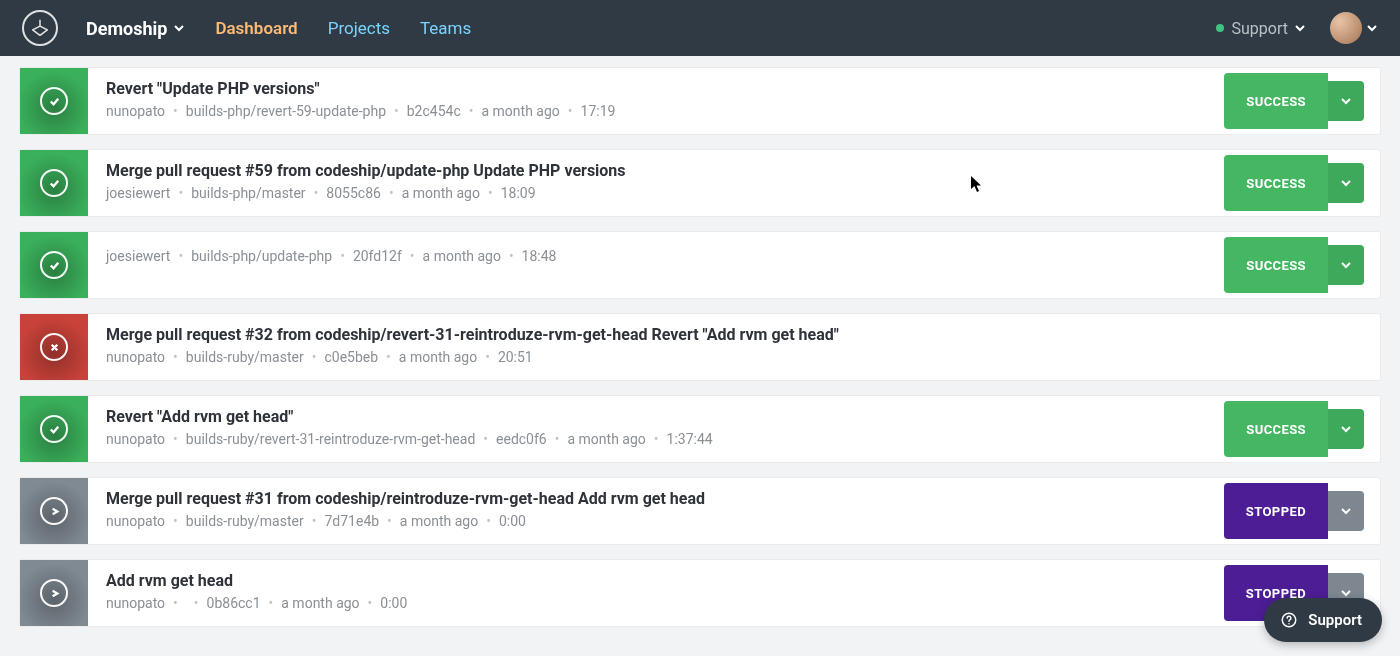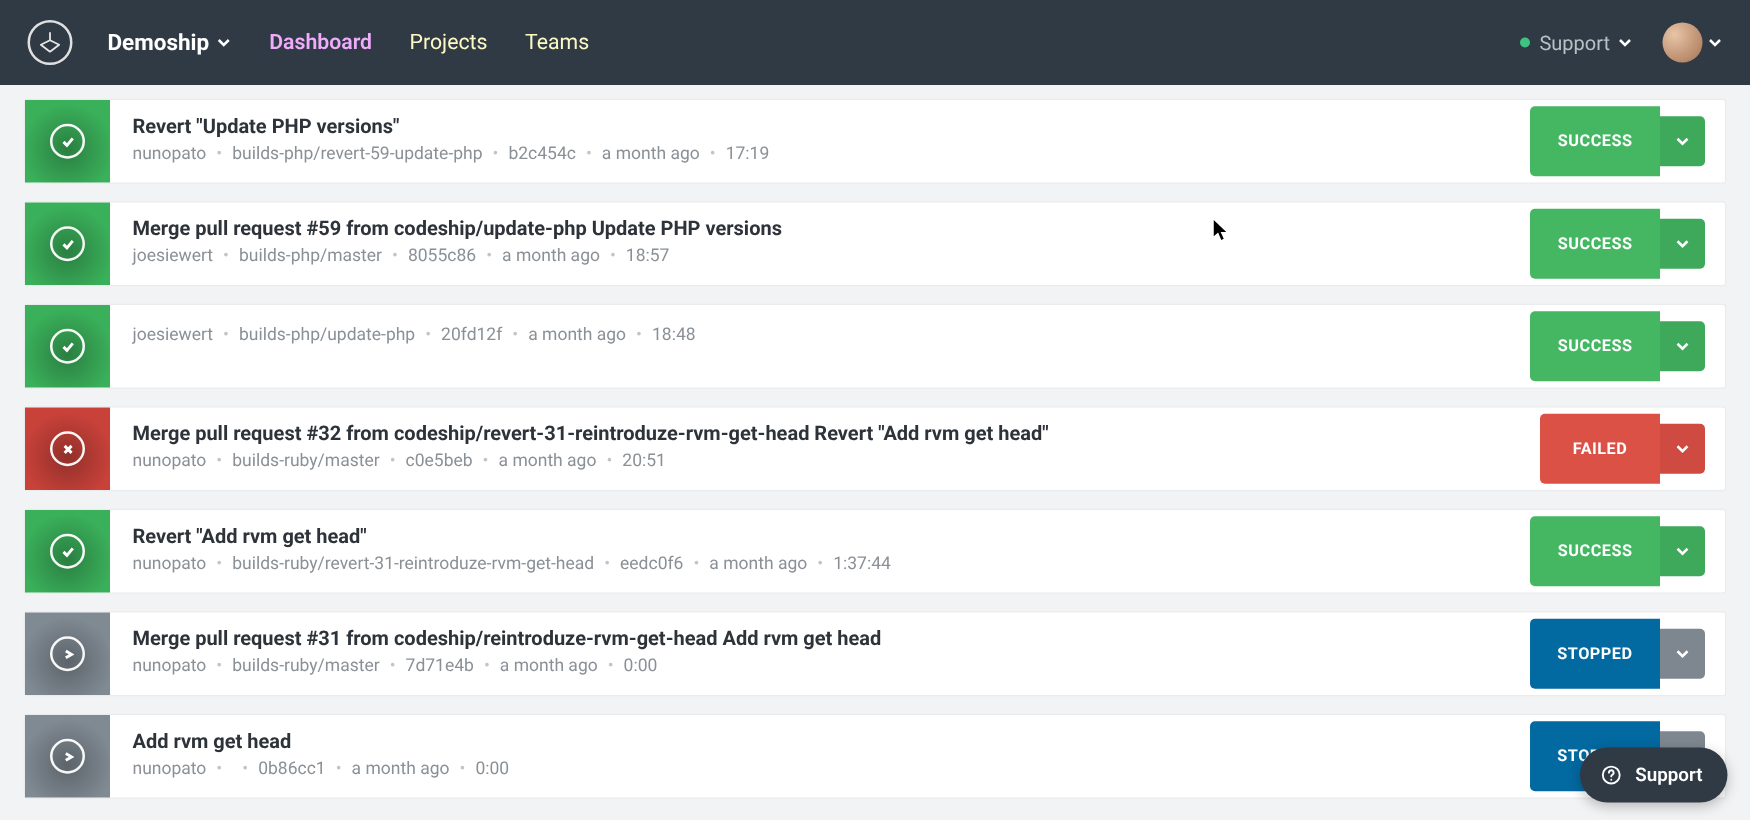--- a/index.html
+++ b/index.html
@@ -1,24 +1,24 @@
 <!DOCTYPE html>
 <html><head>
 <meta charset="utf-8">
 <style>
   * { margin: 0; padding: 0; box-sizing: border-box; }
   html, body { width: 1400px; height: 656px; font-family: -apple-system, BlinkMacSystemFont, "Segoe UI", Roboto, "Helvetica Neue", Arial, sans-serif; background: #f2f3f4; overflow: hidden; }
   
-  .topnav { height: 68px; background: #2f3a44; display: flex; align-items: center; padding: 0 22px; color: #ccc; }
+  .topnav { height: 56px; background: #2f3a44; display: flex; align-items: center; padding: 0 22px; color: #ccc; }
   .logo-circ { width: 36px; height: 36px; border: 2px solid #e0e0e0; border-radius: 50%; display: flex; align-items: center; justify-content: center; margin-right: 28px; }
   .logo-circ svg { width: 22px; height: 22px; }
   .org-name { font-size: 18px; font-weight: 700; color: #fff; margin-right: 6px; }
   .chev { margin-right: 30px; display:inline-flex; }
-  .navlink { font-size: 17px; color: #fef9c3; margin-right: 30px; cursor: pointer; }
-  .navlink.active { color: #f0abfc; font-weight: 600; }
+  .navlink { font-size: 17px; color: #7dd3fc; margin-right: 30px; cursor: pointer; }
+  .navlink.active { color: #fdba74; font-weight: 600; }
   .spacer { flex: 1; }
   .status-dot { width: 8px; height: 8px; border-radius: 50%; background: #3fc380; margin-right: 8px; }
   .support-link { color: #b9c0c6; font-size: 16px; display:flex; align-items:center; margin-right: 24px; cursor:pointer;}
   .avatar { width: 32px; height: 32px; border-radius: 50%; background: radial-gradient(circle at 30% 30%, #e8c4a6, #a47352); margin-right: 4px;}
   .avatar-chev { display:inline-flex; }
   
   .builds { padding: 12px 20px 0 20px; }
   .build-row { background:#fff; border-radius:2px; height:66px; display:flex; align-items:stretch; margin-bottom:16px; box-shadow: 0 0 0 1px rgba(0,0,0,0.03); }
   .thumb { width:68px; position:relative; display:flex; align-items:center; justify-content:center; }
   .thumb.bg-success { background:#3ab05a; }
@@ -31,21 +31,21 @@
   .title { font-size:16px; font-weight:700; color:#2e333a; white-space:nowrap; overflow:hidden; text-overflow:ellipsis;}
   .meta { margin-top:5px; font-size:14px; color:#8a9096; display:flex; align-items:center; flex-wrap:wrap; gap:0;}
   .meta span.sep { margin:0 8px; color:#c0c5ca; }
   .actions { display:flex; align-items:center; padding: 0 16px 0 0;}
   .status-btn { height:56px; min-width:96px; padding: 0 22px; border-radius:4px 0 0 4px; color:#fff; font-weight:700; font-size:13px; letter-spacing:0.4px; display:flex; align-items:center; justify-content:center; cursor:pointer;}
   .status-caret { height:40px; width:36px; border-radius:0 4px 4px 0; display:flex; align-items:center; justify-content:center; cursor:pointer;}
   .btn-success { background:#45b763; }
   .caret-success { background:#3ea95a; }
   .btn-failed  { background:#db5146; }
   .caret-failed { background:#cf4a40; }
-  .btn-stopped { background:#0369a1; }
+  .btn-stopped { background:#4c1d95; }
   .caret-stopped { background:#7e8790; }
   .chev-down { width:12px; height:12px; }
   .chev-down path { stroke:#fff; stroke-width:2; fill:none; }
   .cursor-pointer { position:absolute; left:970px; top:175px; pointer-events:none; }
   .cursor-pointer svg { width:14px; height:18px; }
   
   .support-pill { position:fixed; right:18px; bottom:14px; background:#2f3a44; color:#fff; height:44px; border-radius:22px; display:flex; align-items:center; padding:0 20px 0 16px; font-weight:600; font-size:15px; cursor:pointer; box-shadow:0 3px 10px rgba(0,0,0,0.25);}
   .support-pill svg { width:18px; height:18px; margin-right:10px; }
 </style>
 </head>
@@ -128,21 +128,21 @@
         <div class="title">Merge pull request #59 from codeship/update-php Update PHP versions</div>
         <div class="meta">
           <span>joesiewert</span>
           <span class="sep">•</span>
           <span>builds-php/master</span>
           <span class="sep">•</span>
           <span>8055c86</span>
           <span class="sep">•</span>
           <span>a month ago</span>
           <span class="sep">•</span>
-          <span>18:57</span>
+          <span>18:09</span>
         </div>
       </div>
       <div class="actions">
         <div class="status-btn btn-success">SUCCESS</div>
         <div class="status-caret caret-success">
           <svg class="chev-down" viewBox="0 0 12 12">
             <path d="M2 4 L6 8 L10 4"></path>
           </svg>
         </div>
       </div>
@@ -190,28 +190,20 @@
         <div class="meta">
           <span>nunopato</span>
           <span class="sep">•</span>
           <span>builds-ruby/master</span>
           <span class="sep">•</span>
           <span>c0e5beb</span>
           <span class="sep">•</span>
           <span>a month ago</span>
           <span class="sep">•</span>
           <span>20:51</span>
-        </div>
-      </div>
-      <div class="actions">
-        <div class="status-btn btn-failed">FAILED</div>
-        <div class="status-caret caret-failed">
-          <svg class="chev-down" viewBox="0 0 12 12">
-            <path d="M2 4 L6 8 L10 4"></path>
-          </svg>
         </div>
       </div>
     </div>
     <div class="build-row">
       <div class="thumb bg-success">
         <div class="status-icon">
           <svg viewBox="0 0 14 14">
             <path d="M3 7 L6 10 L11 4"></path>
           </svg>
         </div>

